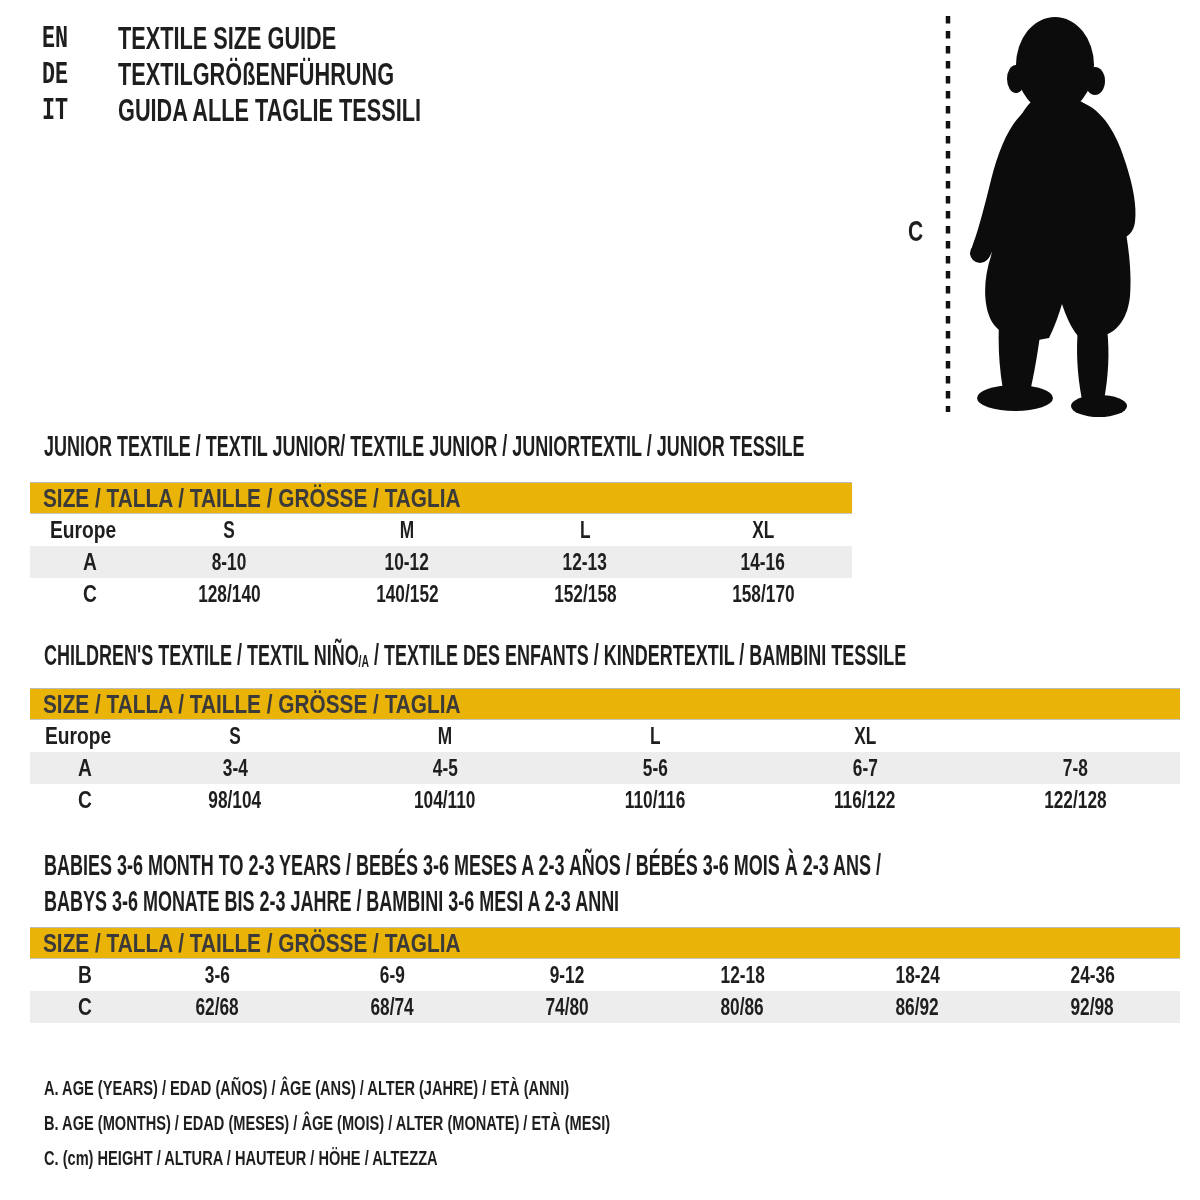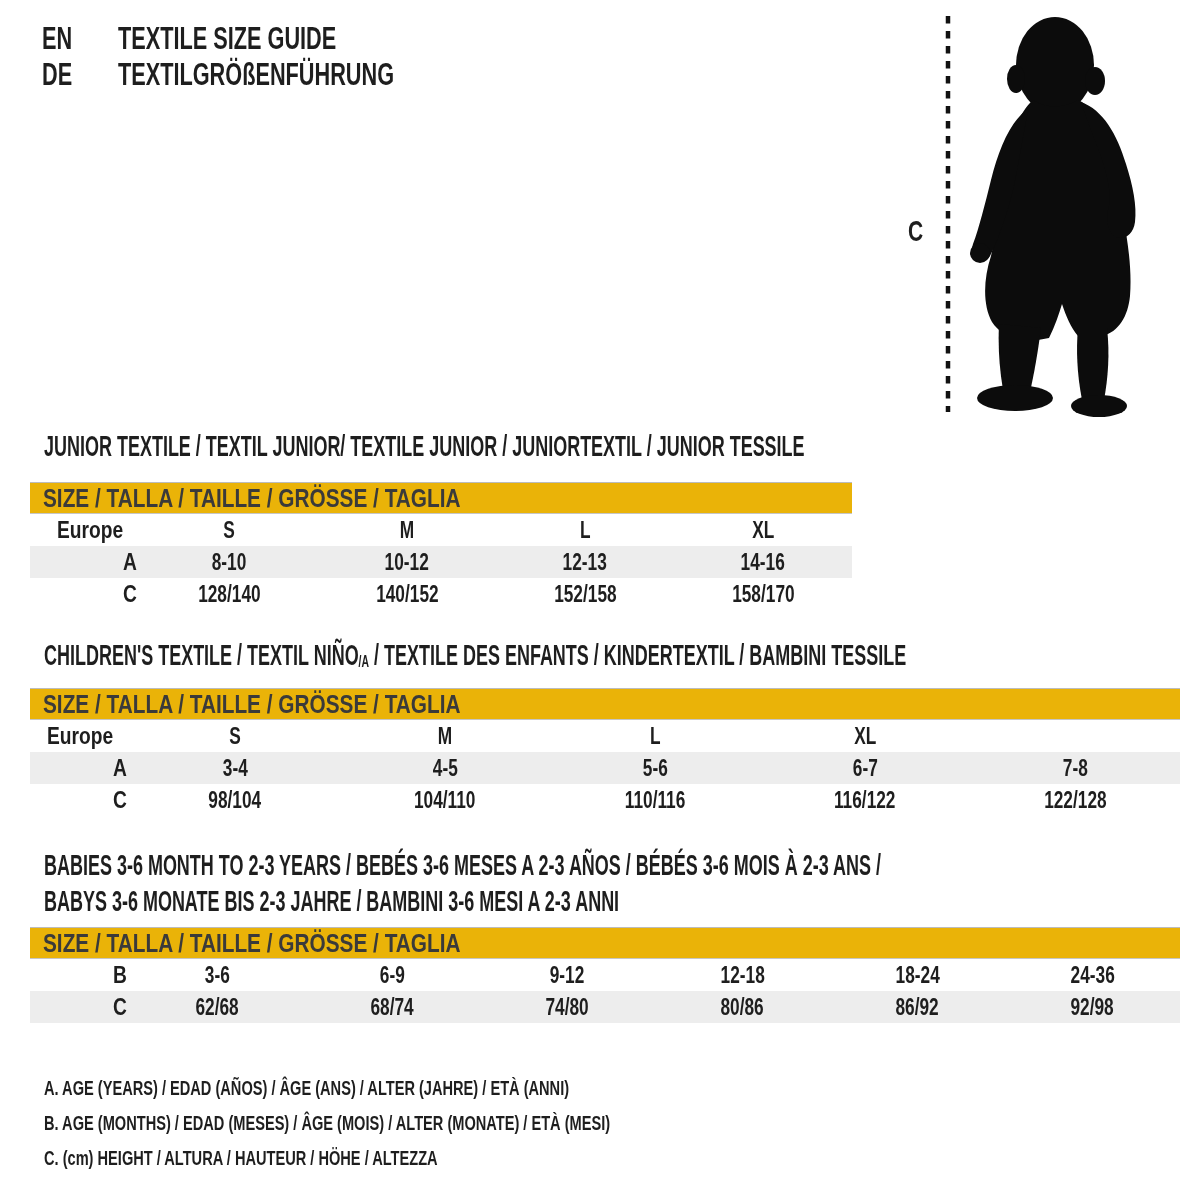--- a/index.html
+++ b/index.html
@@ -12,21 +12,21 @@
   .cx62 { transform:scaleX(.62); }
   .cx70 { transform:scaleX(.70); }
   .cx73 { transform:scaleX(.73); }
   .cx80 { transform:scaleX(.80); }
   .cxc { display:inline-block; white-space:nowrap; transform:scaleX(.72); transform-origin:50% 50%; }
   .cxl { display:inline-block; white-space:nowrap; transform:scaleX(.80); transform-origin:0 50%; }
 
   
   .lang-block { position:absolute; left:42px; top:21px; }
   .lang-row { display:flex; height:36px; line-height:36px; font-size:31px; }
-  .lang-code { width:76px; }
+  .lang-code { width:76px;font-family:Liberation Mono, monospace; }
 
   
   .figure-svg { position:absolute; left:895px; top:8px; width:280px; height:410px; }
   .figure-label { position:absolute; left:908px; top:214px; font-size:30px; line-height:34px; }
 
   
   .heading { position:absolute; margin:0; font-size:29px; line-height:32px; white-space:nowrap; }
   .heading .sub { font-size:.58em; position:relative; top:2px; }
   .heading-2l div { height:36px; line-height:36px; }
 
@@ -38,39 +38,43 @@
     height:32px; line-height:30px; box-sizing:border-box; padding-left:13px;
     background:#eab308; border-top:1px solid #bcbcbc; border-bottom:1px solid #c6c6c6;
     font-size:26px; color:#3a3a3a;
   }
   .t-row { display:grid; height:32px; line-height:32px; font-size:24px; }
   .cols4 { grid-template-columns:110px repeat(4,1fr); }
   .cols5 { grid-template-columns:100px repeat(5,1fr); }
   .cols6 { grid-template-columns:100px repeat(6,1fr); }
   .t-row.shaded { background:#ededed; }
   .t-cell { text-align:center; }
-  .t-cell.label { text-align:right; padding-left:13px; }
+  .t-cell.label { text-align:center; padding-left:13px; }
 
   
   .legend { position:absolute; left:44px; top:1071px; font-size:20px; }
   .legend div { height:35px; line-height:35px; white-space:nowrap; }
 </style>
 </head>
 <body>
 
 <div class="page">
 
   <div class="lang-block">
     <div class="lang-row">
       <span class="lang-code"><span class="cx cx70">EN</span></span>
       <span class="cx cx70">TEXTILE SIZE GUIDE</span>
     </div>
     <div class="lang-row">
       <span class="lang-code"><span class="cx cx70">DE</span></span>
       <span class="cx cx70">TEXTILGRÖßENFÜHRUNG</span>
+    </div>
+    <div class="lang-row">
+      <span class="lang-code"><span class="cx cx70">IT</span></span>
+      <span class="cx cx70">GUIDA ALLE TAGLIE TESSILI</span>
     </div>
   </div>
 
   <div class="figure-label">
     <span class="cx cx70">C</span>
   </div>
 
   <svg class="figure-svg" viewBox="0 0 280 410" aria-hidden="true">
     <line x1="53" y1="8" x2="53" y2="404" stroke="#111" stroke-width="4.5" stroke-dasharray="7.5 7.5"></line>
     <g fill="#0c0c0c">

